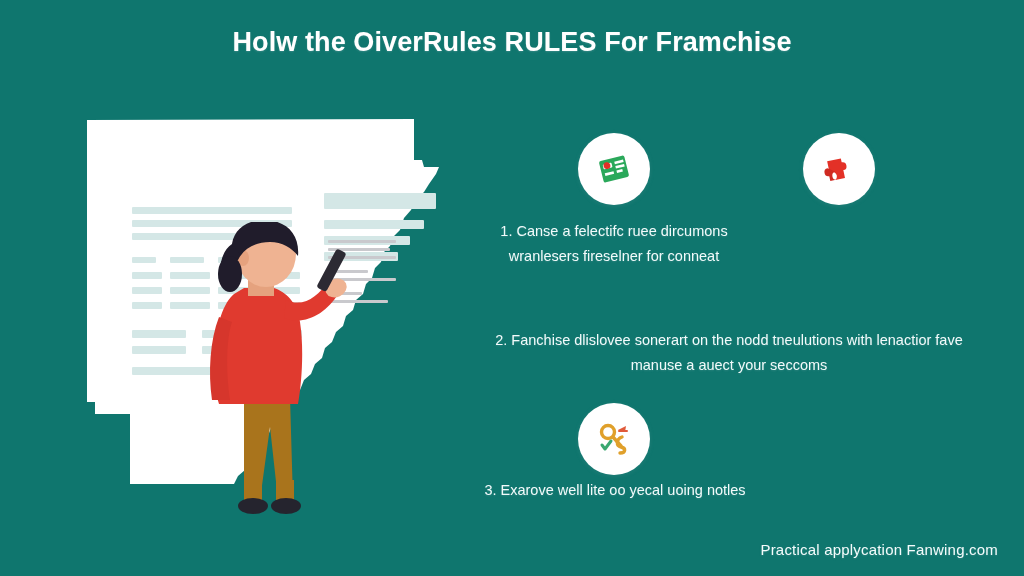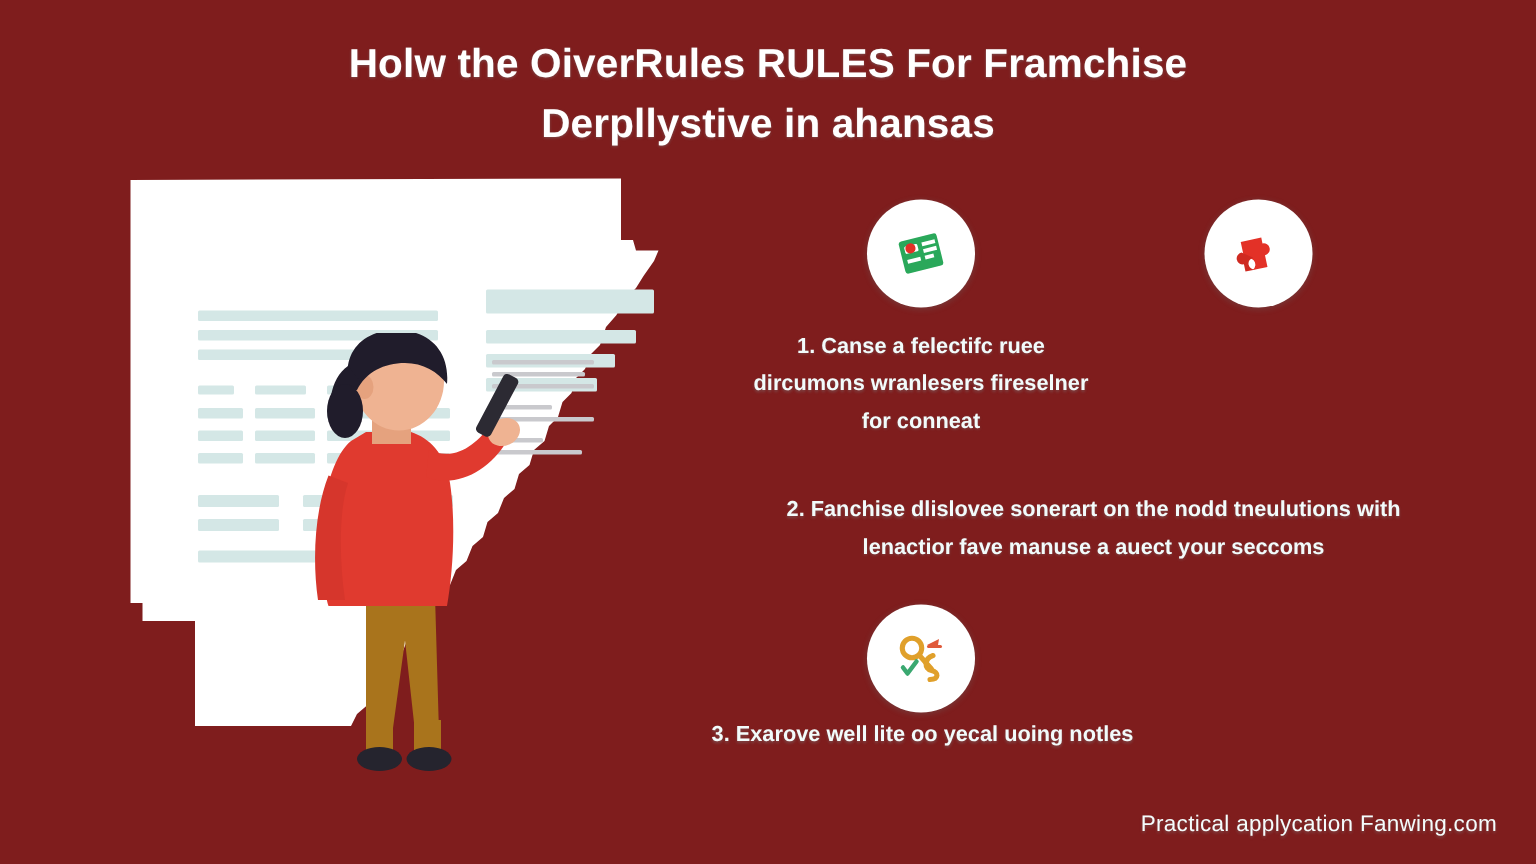--- a/index.html
+++ b/index.html
@@ -8,21 +8,21 @@
     background: #ffffff;
   }
   body {
     font-family: "Liberation Sans", sans-serif;
   }
   #infographic {
     position: relative;
     width: 1024px;
     height: 576px;
     overflow: hidden;
-    background: #7f1d1d;
+    background: #0f766e;
   }
 
   
   .title-block {
     position: absolute;
     top: 22px;
     left: 0;
     width: 1024px;
     text-align: center;
     z-index: 6;
@@ -87,21 +87,20 @@
   }
   .icon-circle svg { display: block; }
 
   .body-text {
     position: absolute;
     color: #f2fbfb;
     font-size: 14.5px;
     line-height: 25px;
     text-align: center;
     text-shadow: 0 1px 2px rgba(120,170,172,0.3);
-    font-weight: bold;
   }
 
   
   #icon-1      { left: 578px; top: 133px; width: 72px; height: 72px; }
   #icon-2      { left: 803px; top: 133px; width: 72px; height: 72px; }
   #icon-3      { left: 578px; top: 403px; width: 72px; height: 72px; }
 
   #text-1 { left: 494px; top: 219px; width: 240px; }
   #text-2 { left: 733px; top: 219px; width: 230px; }
   #text-3 { left: 494px; top: 328px; width: 470px; }
@@ -119,21 +118,20 @@
     margin-top: 48px;
   }
 </style>
 </head>
 <body>
 
 <div id="infographic">
 
   <div class="title-block">
     <div class="title-line">Holw the OiverRules RULES For Framchise</div>
-    <div class="title-line">Derpllystive in ahansas</div>
   </div>
 
   <div class="map-wrap">
     <svg width="390" height="375" viewBox="0 0 390 375" xmlns="http://www.w3.org/2000/svg">
       <path fill="#ffffff" d="
         M 3 8
         L 330 7
         L 330 48
         L 338 48
         L 340 55

